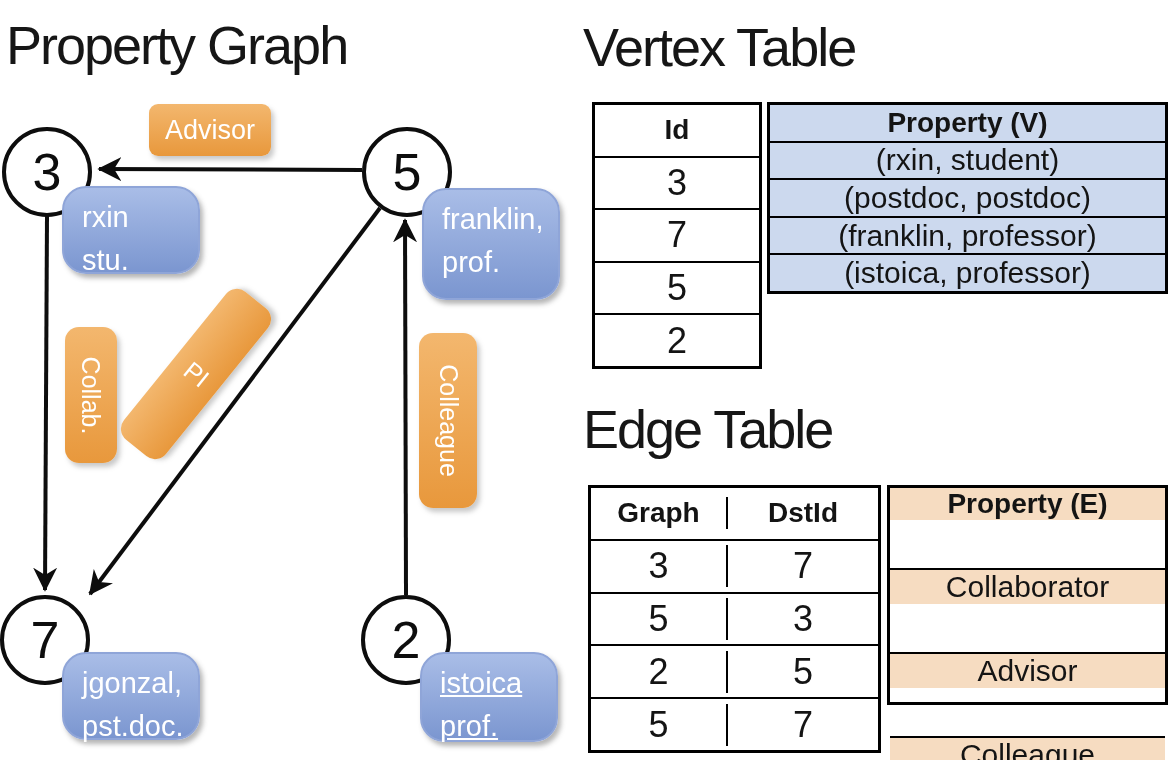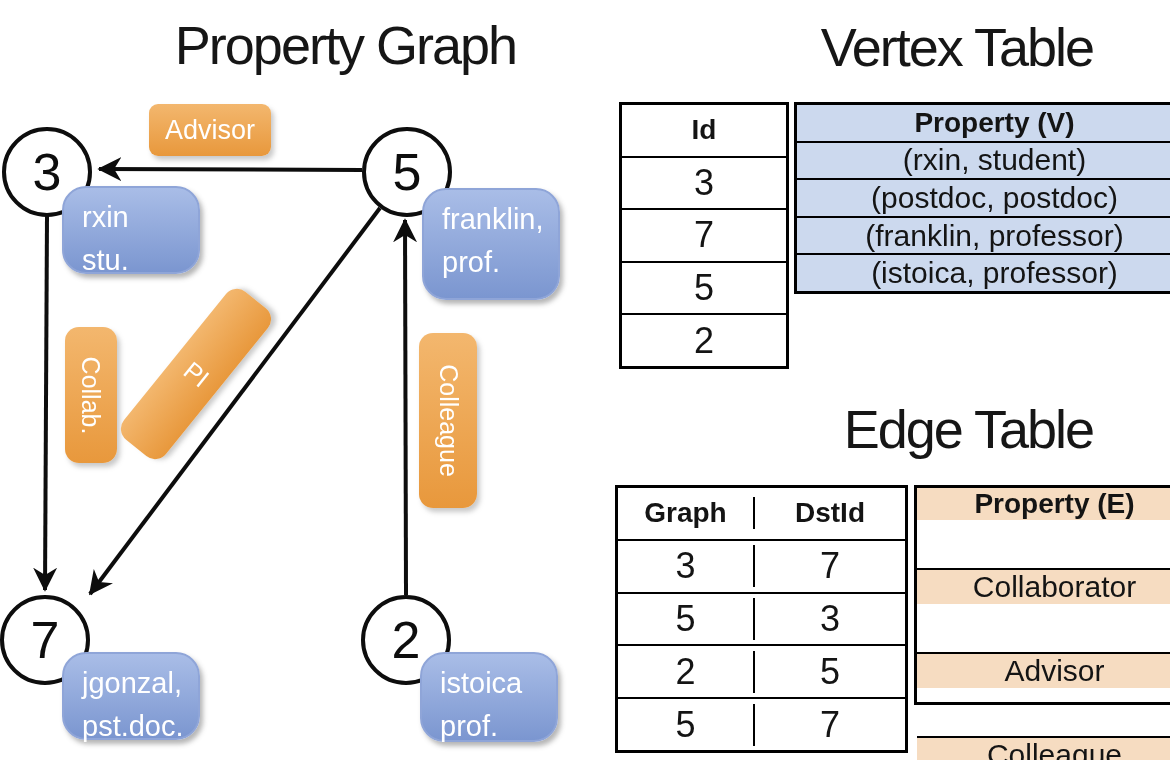--- a/index.html
+++ b/index.html
@@ -1,21 +1,21 @@
 <!DOCTYPE html>
 <html><head>
 <meta charset="utf-8">
 <style>
   html,body{margin:0;padding:0;background:#ffffff;}
   #stage{
     position:relative;width:1170px;height:760px;overflow:hidden;
     font-family:"Liberation Sans",sans-serif;background:#ffffff;color:#111;
   }
   .title{
-    position:absolute;text-align:right;font-size:54px;font-weight:300;
+    position:absolute;text-align:left;font-size:54px;font-weight:300;
     letter-spacing:-2px;color:#161616;white-space:nowrap;
   }
   
   #edge-svg{position:absolute;left:0;top:0;z-index:1;}
   .node{
     position:absolute;width:90px;height:90px;border-radius:50%;
     background:#fff;border:4px solid #0d0d0d;box-sizing:border-box;
     display:flex;align-items:center;justify-content:center;z-index:2;
   }
   .node-id{font-size:52px;font-weight:300;color:#0d0d0d;}
@@ -31,21 +31,21 @@
     box-shadow:3px 4px 5px rgba(120,120,120,.4);
     color:#fff;display:flex;align-items:center;justify-content:center;
   }
   .eprop span{white-space:nowrap;}
   #advisor-box{border-radius:9px;font-size:27px;}
   #collab-box,#colleague-box,#pi-box{border-radius:14px;font-size:25px;}
   .rot90{transform:rotate(90deg);}
   
   .subtable{
     position:absolute;border:3px solid #000;box-sizing:border-box;
-    display:flex;flex-direction:column;background:#fff;margin-left:27px;
+    display:flex;flex-direction:column;background:#fff;
   }
   .trow{flex:1;display:flex;align-items:center;justify-content:center;}
   .trow + .trow{border-top:2px solid #000;}
   .trow .cellval{font-size:30px;font-weight:300;color:#141414;white-space:nowrap;}
   .trow .digit{font-size:36px;}
   .trow.hdr .cellval{font-size:28px;font-weight:bold;}
   .bluefill{background:#ccd9ee;}
   .tanfill{background:#f6dcc1;}
   .splitrow{display:flex;}
   .splitrow .lcell{width:135px;border-right:2px solid #000;display:flex;align-items:center;justify-content:center;}
@@ -88,21 +88,21 @@
     <div>stu.</div>
   </div>
   <div class="vprop" style="left:422px;top:188px;width:138px;height:112px;">
     <div>franklin,</div>
     <div>prof.</div>
   </div>
   <div class="vprop" style="left:62px;top:652px;width:138px;height:88px;">
     <div>jgonzal,</div>
     <div>pst.doc.</div>
   </div>
-  <div class="vprop" style="left:420px;top:652px;width:138px;height:90px;">
+  <div class="vprop" style="left:420px;top:652px;width:138px;height:90px;text-decoration:underline;">
     <div>istoica</div>
     <div>prof.</div>
   </div>
 
   <div class="eprop" id="advisor-box" style="left:149px;top:104px;width:122px;height:52px;">
     <span>Advisor</span>
   </div>
   <div class="eprop" id="collab-box" style="left:65px;top:327px;width:52px;height:136px;">
     <span class="rot90">Collab.</span>
   </div>

